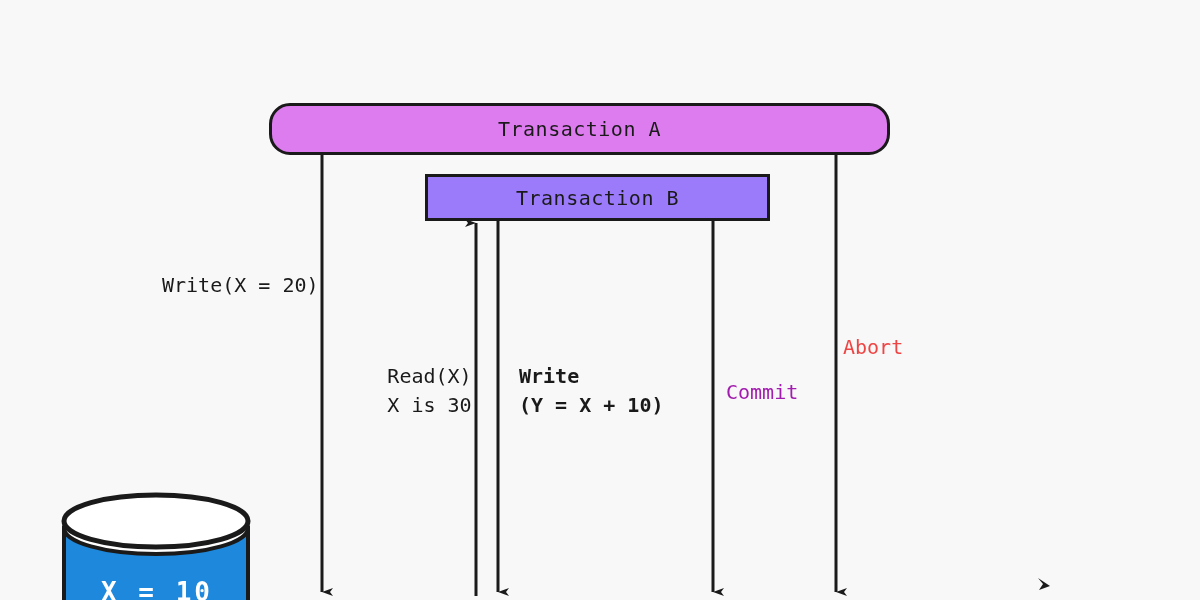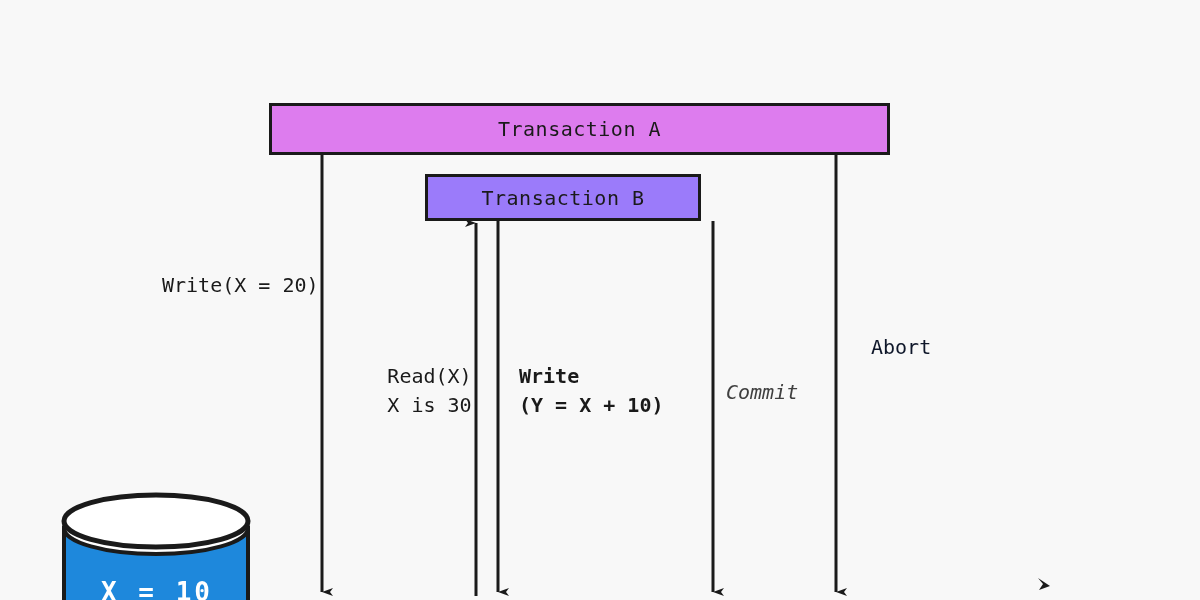--- a/index.html
+++ b/index.html
@@ -40,41 +40,42 @@
     color: #1A1A1A;
     letter-spacing: 0.5px;
     white-space: nowrap;
   }
   #tx-a {
     left: 269px;
     top: 103px;
     width: 621px;
     height: 52px;
     background: #DD7CEE;
+    border-radius: 21px;
   }
   #tx-b {
     left: 425px;
     top: 174px;
-    width: 276px;
+    width: 345px;
     height: 47px;
     background: #9B7BFA;
   }
   .edge-label {
     position: absolute;
     font-family: "DejaVu Sans Mono", "Liberation Mono", monospace;
     font-size: 20px;
     color: #1A1A1A;
     white-space: nowrap;
     line-height: 1.45;
   }
   #lbl-write-x   { left: 162px; top: 271px; }
   #lbl-read-x    { left: 383px; top: 362px; text-align: center; width: 93px; }
   #lbl-write-y   { left: 519px; top: 362px; font-weight: bold; }
-  #lbl-commit    { left: 726px; top: 378px; color: #404040; font-style: italic; }
-  #lbl-abort     { left: 843px; top: 333px; color: #0f172a; margin-left: 28px; }
+  #lbl-commit    { left: 726px; top: 378px; color: #a21caf; }
+  #lbl-abort     { left: 843px; top: 333px; color: #ef4444; }
   #db-value {
     position: absolute;
     left: 66px;
     top: 577px;
     width: 182px;
     text-align: center;
     font-family: "DejaVu Sans Mono", "Liberation Mono", monospace;
     font-size: 26px;
     font-weight: bold;
     color: #FFFFFF;

